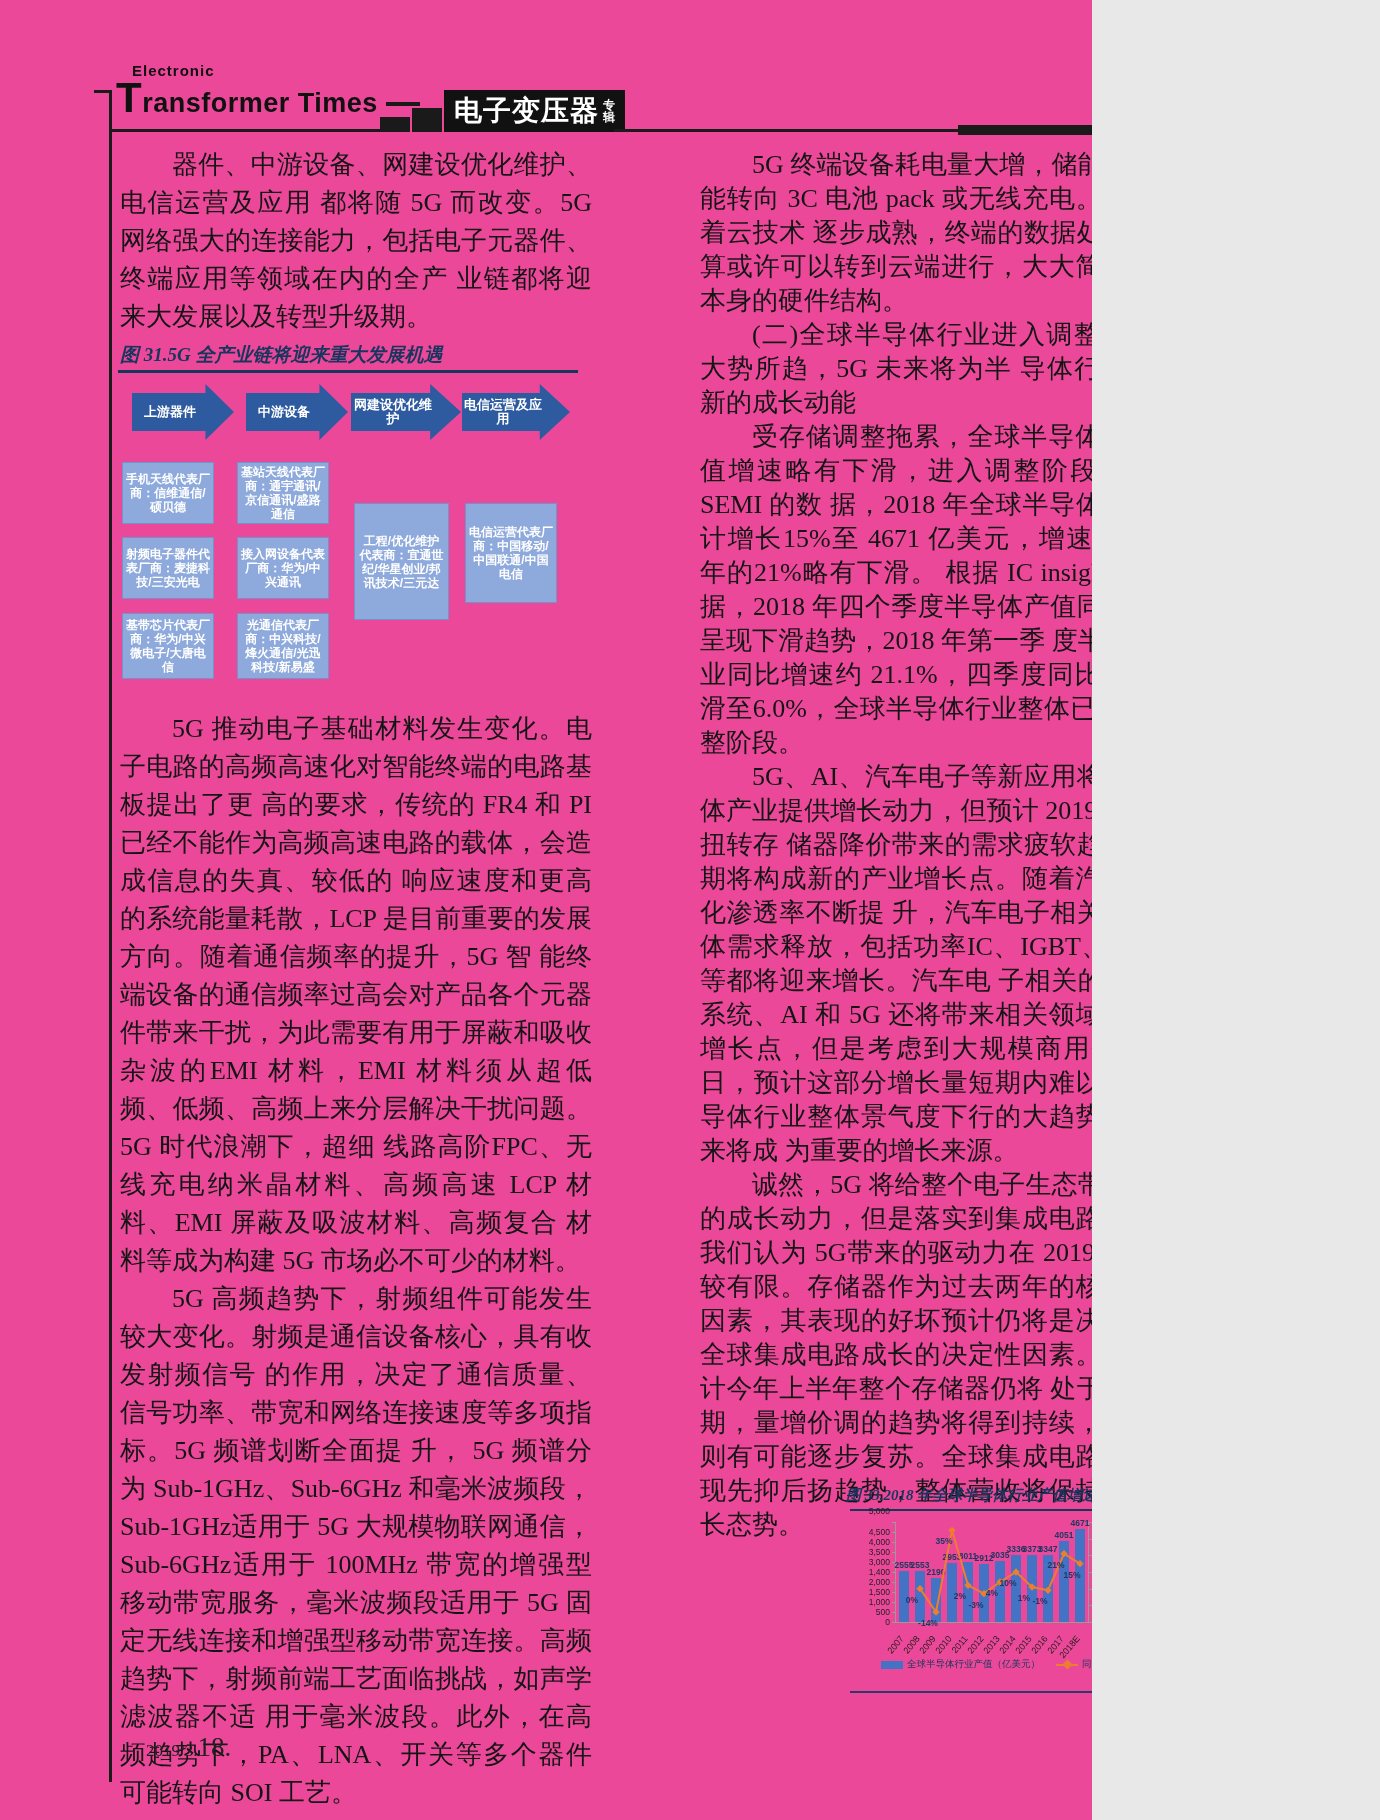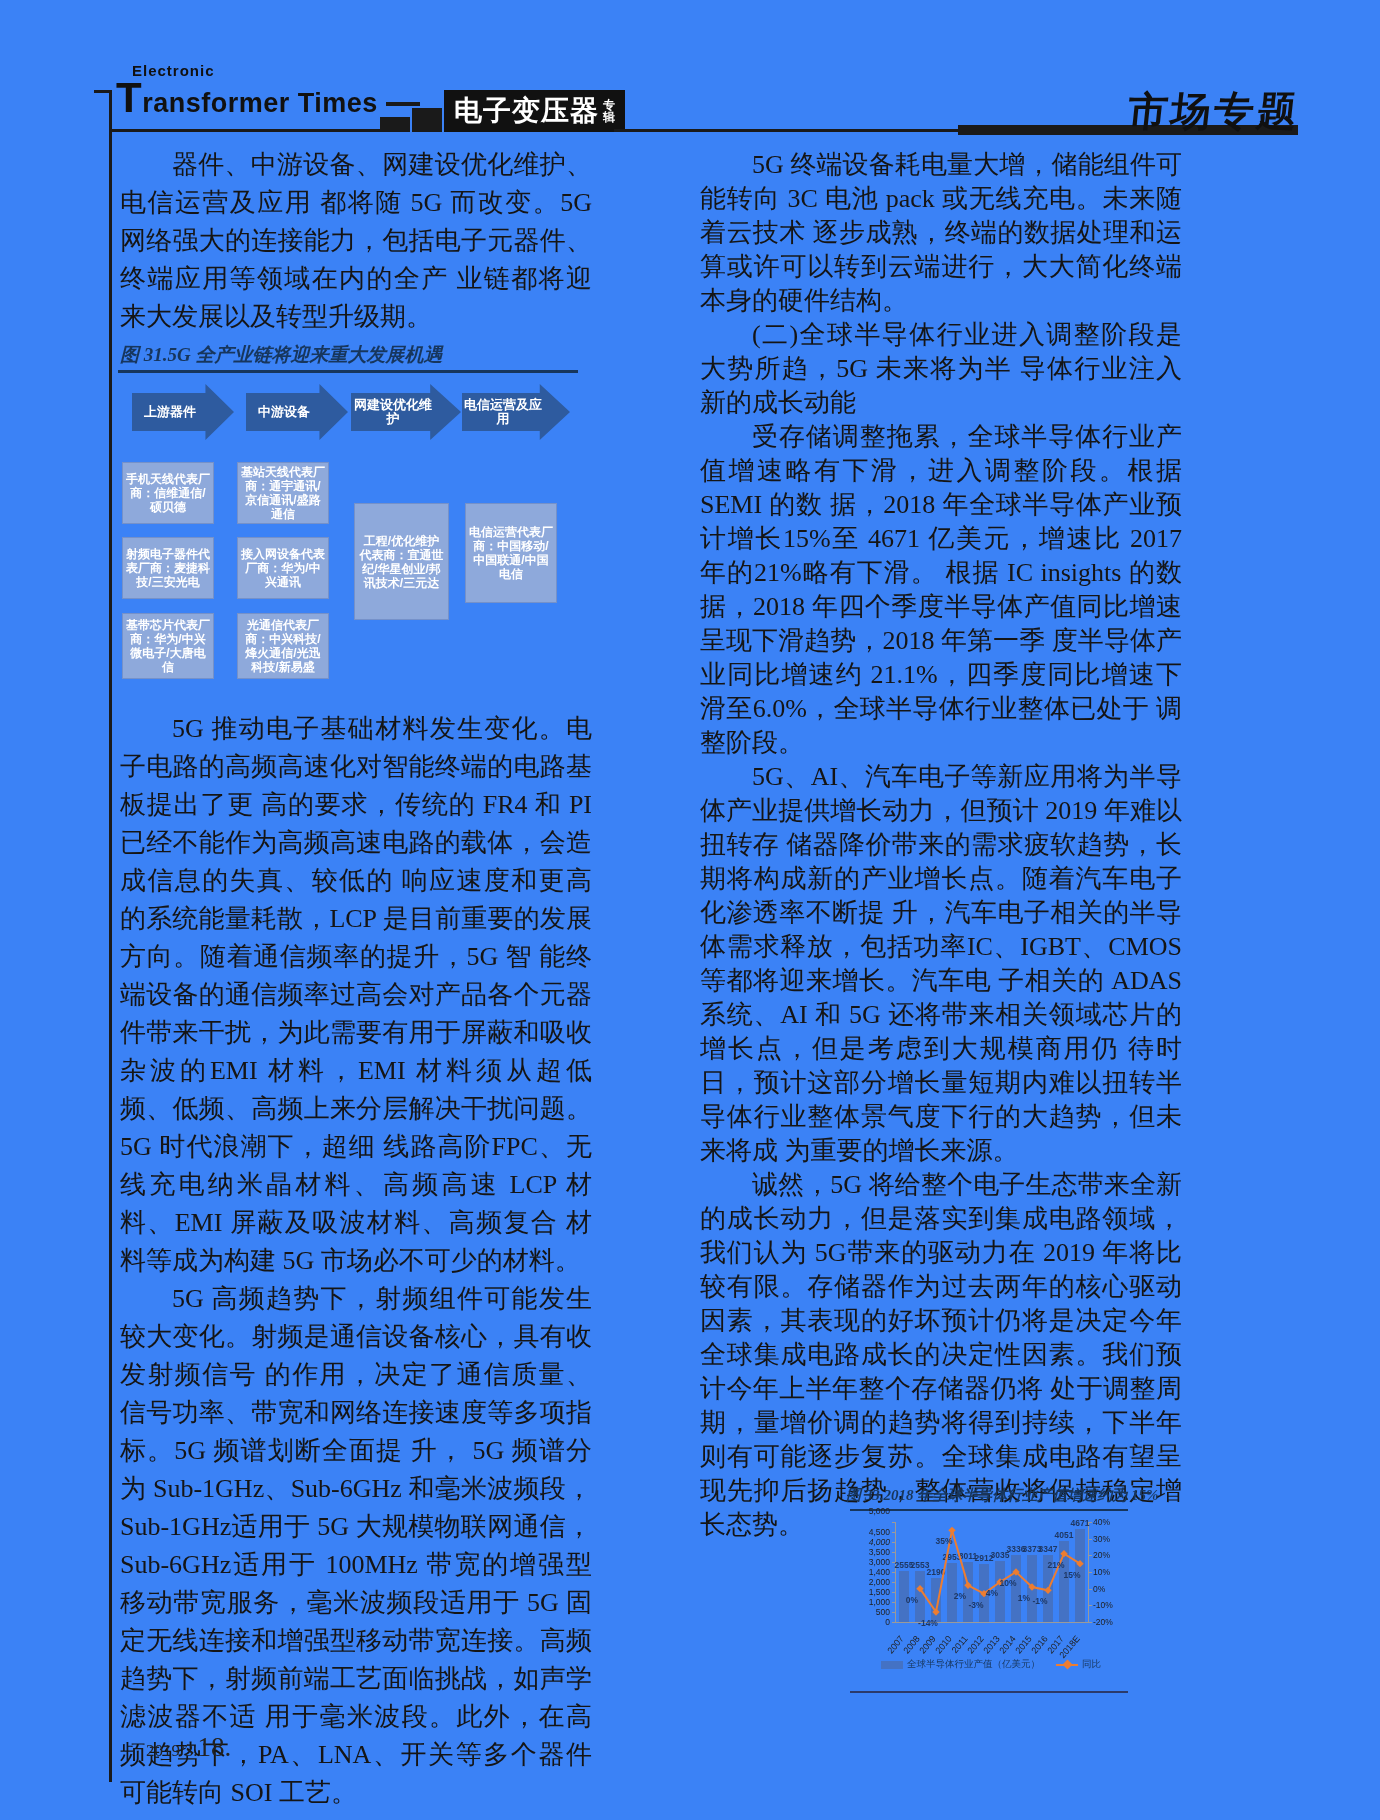--- a/index.html
+++ b/index.html
@@ -1,16 +1,16 @@
 <!DOCTYPE html>
 <html><head>
 <meta charset="utf-8">
 <style>
   html,body{margin:0;padding:0;background:#e8e8e8;}
-  .page{position:relative;width:1380px;height:1820px;background:#3b82f6;overflow:hidden;
+  .page{position:relative;width:1092px;height:1820px;background:#ec4899;overflow:hidden;
         font-family:"Liberation Serif","DejaVu Serif",serif;color:#151515;}
 
   
   .mast-top{position:absolute;left:132px;top:62px;font-family:"Liberation Sans",sans-serif;
             font-weight:bold;font-size:15px;letter-spacing:1px;color:#111;}
   .mast-main{position:absolute;left:116px;top:74px;font-family:"Liberation Sans",sans-serif;
              font-weight:bold;font-size:27px;letter-spacing:0.5px;color:#111;}
   .mast-main::first-letter{font-size:42px;}
   .mast-dash{display:inline-block;width:34px;height:4px;background:#1a1a1a;vertical-align:6px;margin-left:8px;}
   .corner-dash{position:absolute;left:94px;top:90px;width:17px;height:3px;background:#1a1a1a;}
@@ -154,21 +154,21 @@
         <div class="tickl" style="left: 4px; top: 103px;">1,500</div>
         <div class="axisline" style="left: 46px; top: 108px; width: 3px; height: 1px;"></div>
         <div class="tickl" style="left: 4px; top: 93px;">2,000</div>
         <div class="axisline" style="left: 46px; top: 98px; width: 3px; height: 1px;"></div>
         <div class="tickl" style="left: 4px; top: 83px;">1,400</div>
         <div class="axisline" style="left: 46px; top: 88px; width: 3px; height: 1px;"></div>
         <div class="tickl" style="left: 4px; top: 73px;">3,000</div>
         <div class="axisline" style="left: 46px; top: 78px; width: 3px; height: 1px;"></div>
         <div class="tickl" style="left: 4px; top: 63px;">3,500</div>
         <div class="axisline" style="left: 46px; top: 68px; width: 3px; height: 1px;"></div>
-        <div class="tickl" style="left: 4px; top: 53px; font-style: italic;">4,000</div>
+        <div class="tickl" style="left: 4px; top: 53px;">4,000</div>
         <div class="axisline" style="left: 46px; top: 58px; width: 3px; height: 1px;"></div>
         <div class="tickl" style="left: 4px; top: 43px;">4,500</div>
         <div class="axisline" style="left: 46px; top: 48px; width: 3px; height: 1px;"></div>
         <div class="tickl" style="left: 4px; top: 22px;">5,000</div>
         <div class="axisline" style="left: 46px; top: 38px; width: 3px; height: 1px;"></div>
         <div class="tickr" style="left: 247px; top: 133px;">-20%</div>
         <div class="axisline" style="left: 243px; top: 138px; width: 3px; height: 1px;"></div>
         <div class="tickr" style="left: 247px; top: 116.333px;">-10%</div>
         <div class="axisline" style="left: 243px; top: 121.333px; width: 3px; height: 1px;"></div>
         <div class="tickr" style="left: 247px; top: 99.6667px;">0%</div>

